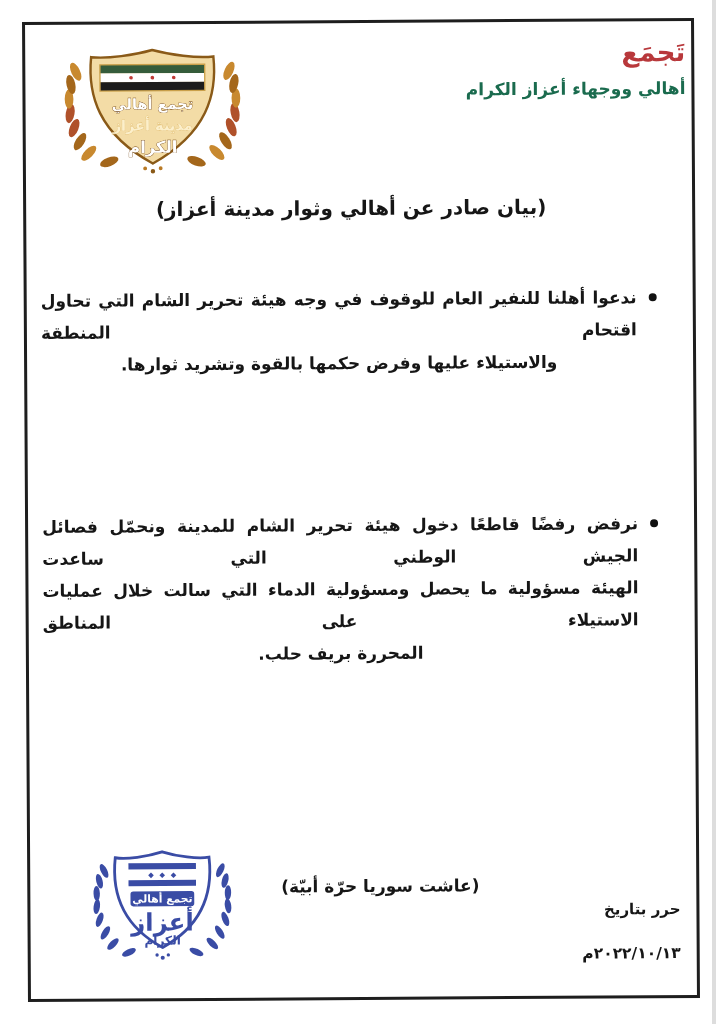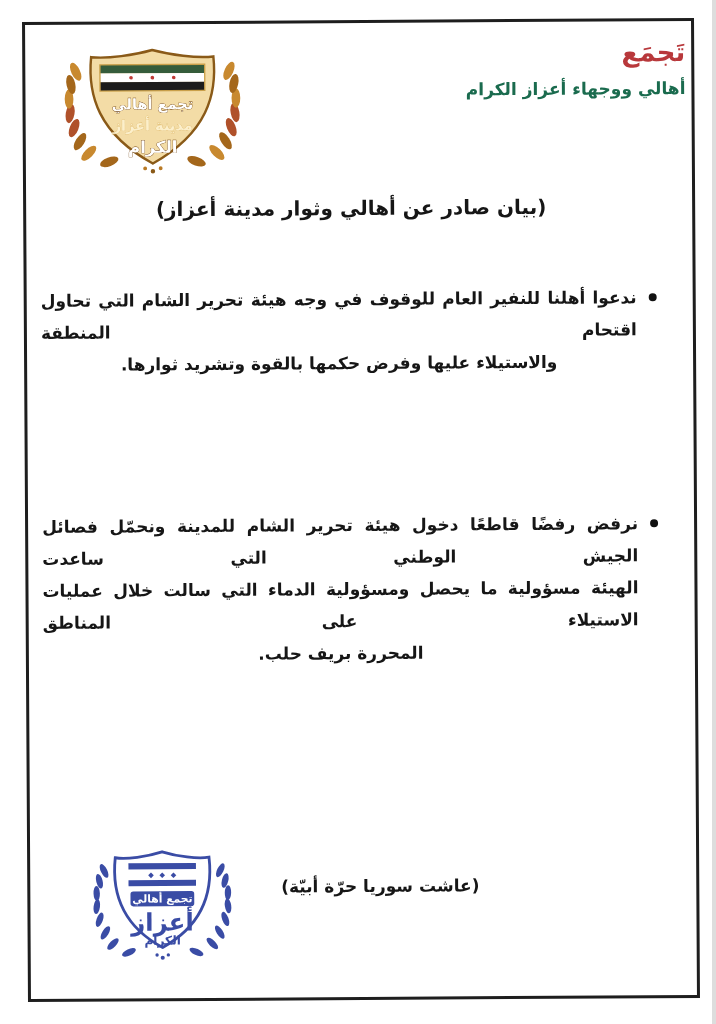--- a/index.html
+++ b/index.html
@@ -151,15 +151,19 @@
         <g fill="#2c3f9f">
           <circle cx="74" cy="118" r="1.8"></circle>
           <circle cx="80" cy="121" r="2.2"></circle>
           <circle cx="86" cy="118" r="1.8"></circle>
         </g>
       </svg>
     </div>
 
     <div class="slogan">(عاشت سوريا حرّة أبيّة)</div>
 
+    <div class="dateblock">
+      <div class="dated-label">حرر بتاريخ</div>
+      <div class="date-value">٢٠٢٢/١٠/١٣م</div>
+    </div>
 
   </div>
 </div>
 
 </body></html>

